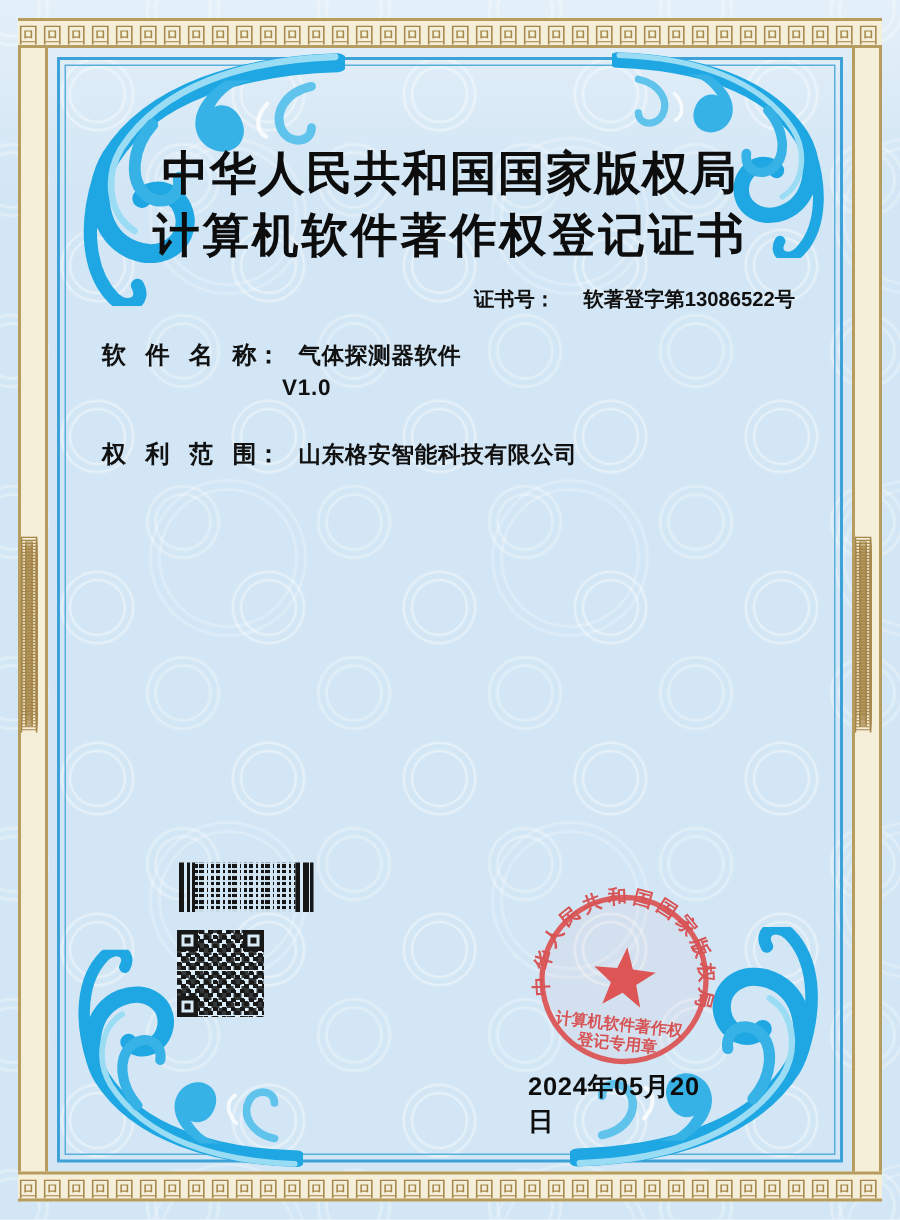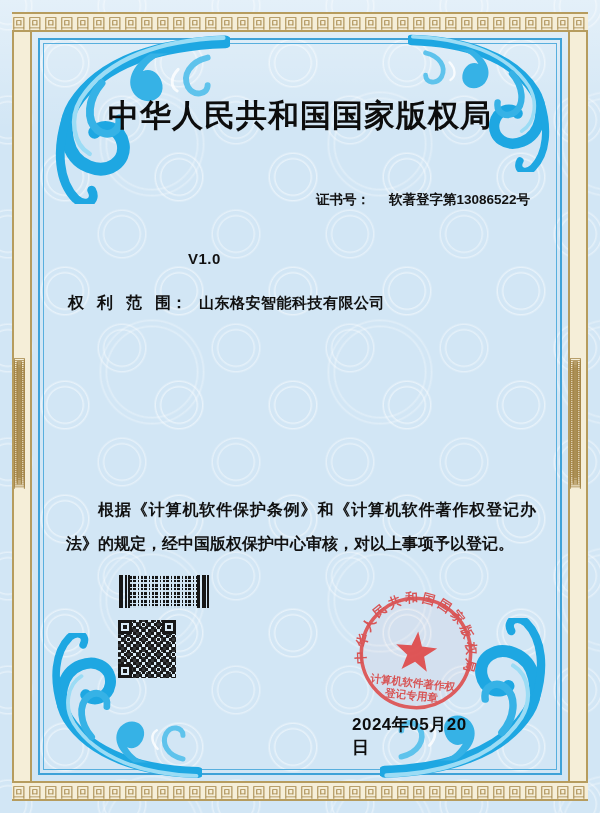--- a/index.html
+++ b/index.html
@@ -139,35 +139,38 @@
       <use href="#cornerArt"></use>
     </svg>
   <svg class="corner c-bl">
       <use href="#cornerArt"></use>
     </svg>
   <svg class="corner c-br">
       <use href="#cornerArt"></use>
     </svg>
 
   <div class="title title1">中华人民共和国国家版权局</div>
+  <div class="title title2">计算机软件著作权登记证书</div>
 
   <div class="certno">
     <span>证书号：</span><span class="val">软著登字第13086522号</span>
   </div>
 
+  <div class="frow fr1">
+    <span class="flabel">软件名称</span><span class="fcolon">：</span><span class="fvalue">气体探测器软件</span>
+  </div>
   <div class="version">V1.0</div>
 
   <div class="frow fr2">
     <span class="flabel">权利范围</span><span class="fcolon">：</span><span class="fvalue">山东格安智能科技有限公司</span>
   </div>
 
 
 
 
-  <div class="statement">根据《计算机软件保护条例》和《计算机软件著作权登记办法》的规定，经中国版权保护中心审核，对以上事项予以登记。</div>
 
   <div class="barcode">
     <div class="bc-start"></div>
     <div class="bc-mid"></div>
     <div class="bc-end"></div>
   </div>
 
   <div class="qr">
     <span class="finder f-tl"></span>
     <span class="finder f-tr"></span>

